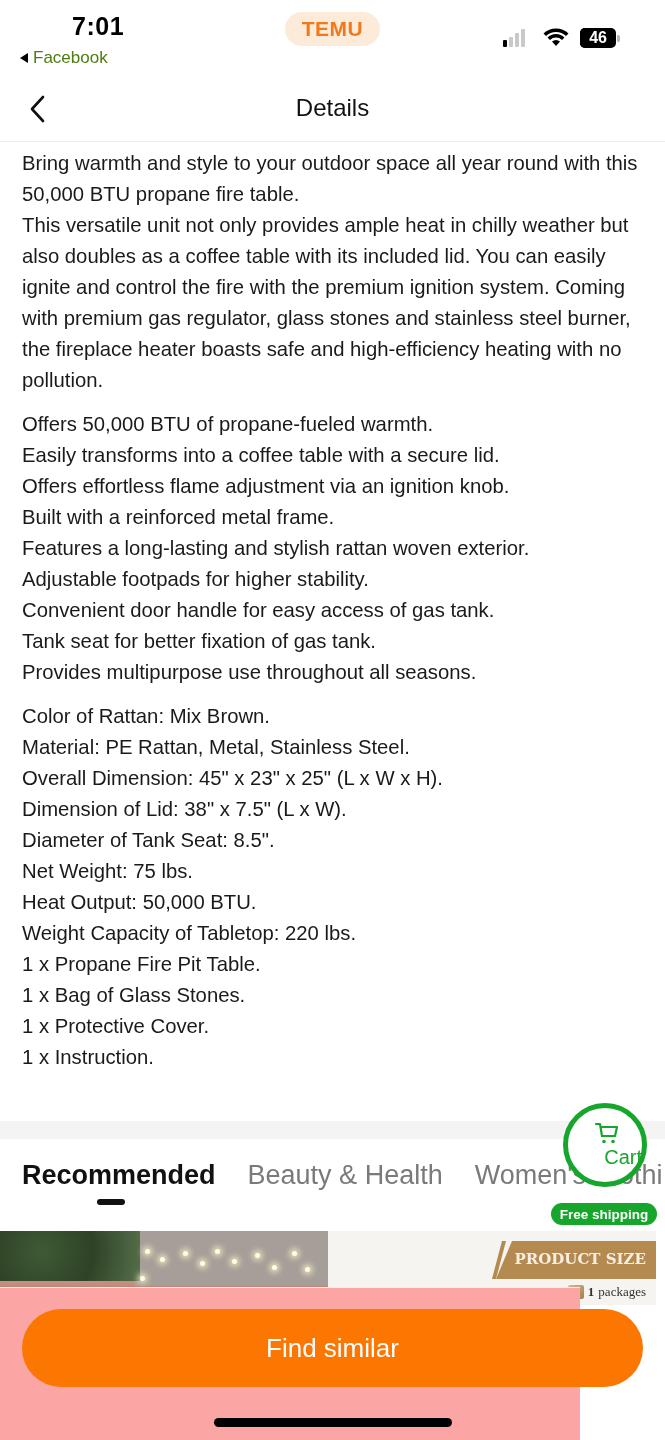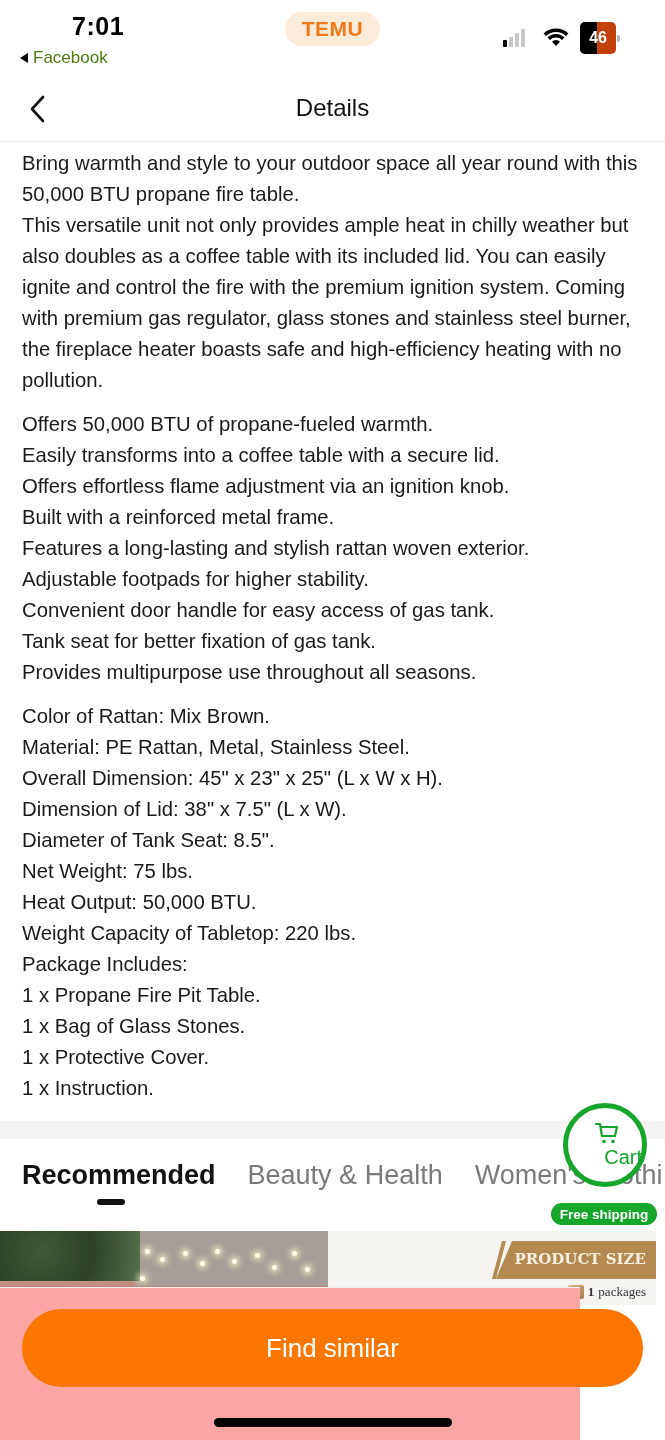--- a/index.html
+++ b/index.html
@@ -11,21 +11,21 @@
   .time { position: absolute; left: 72px; top: 12px; font-size: 25px; font-weight: 700; color: #000; letter-spacing: 0.5px; }
   .back-app { position: absolute; left: 20px; top: 48px; font-size: 17px; color: #4d7c0f; display: flex; align-items: center; gap: 5px; }
   .back-app .tri { width: 0; height: 0; border-top: 5px solid transparent; border-bottom: 5px solid transparent; border-right: 8px solid #000; }
   .temu-pill { position: absolute; left: 285px; top: 12px; width: 95px; height: 34px; border-radius: 17px; background: #fdebd9; display: flex; align-items: center; justify-content: center; }
   .temu-pill span { color: #f07a1b; font-weight: 700; font-size: 21px; letter-spacing: 0.5px; }
   .signal { position: absolute; left: 503px; top: 29px; display: flex; align-items: flex-end; gap: 2px; height: 18px; }
   .signal i { display: block; width: 4px; border-radius: 1px; background: #c9c9c9; }
   .signal i.on { background: #000; }
   .wifi { position: absolute; left: 543px; top: 27px; width: 26px; height: 20px; }
   .battery { position: absolute; left: 580px; top: 28px; width: 40px; height: 20px; display: flex; align-items: center; }
-  .battery .body { width: 37px; height: 32px; border-radius: 5px; background: #c2410c; position: relative; overflow: hidden; }
+  .battery .body { width: 37px; height: 20px; border-radius: 5px; background: #000000; position: relative; overflow: hidden; }
   .battery .fill { position: absolute; left: 0; top: 0; bottom: 0; width: 46%; background: #000; }
   .battery .pct { position: absolute; left: 0; right: 0; top: 0; bottom: 0; display: flex; align-items: center; justify-content: center; color: #fff; font-weight: 700; font-size: 16px; }
   .battery .nub { width: 3px; height: 7px; background: #b7b7b7; border-radius: 0 2px 2px 0; margin-left: 1px; }
 
   
   .nav-bar { position: absolute; top: 80px; left: 0; width: 665px; height: 62px; border-bottom: 1px solid #ececec; }
   .nav-back { position: absolute; left: 24px; top: 14px; width: 30px; height: 30px; }
   .nav-title { position: absolute; left: 0; right: 0; top: 14px; text-align: center; font-size: 24px; color: #111; }
 
   
@@ -126,21 +126,20 @@
   </div>
   <div class="block">
     <p>Color of Rattan: Mix Brown.</p>
     <p>Material: PE Rattan, Metal, Stainless Steel.</p>
     <p>Overall Dimension: 45" x 23" x 25" (L x W x H).</p>
     <p>Dimension of Lid: 38" x 7.5" (L x W).</p>
     <p>Diameter of Tank Seat: 8.5".</p>
     <p>Net Weight: 75 lbs.</p>
     <p>Heat Output: 50,000 BTU.</p>
     <p>Weight Capacity of Tabletop: 220 lbs.</p>
-    <p>Package Includes:</p>
     <p>1 x Propane Fire Pit Table.</p>
     <p>1 x Bag of Glass Stones.</p>
     <p>1 x Protective Cover.</p>
     <p>1 x Instruction.</p>
   </div>
 </div>
 
 <div class="gray-band"></div>
 
 <div class="tabs">

